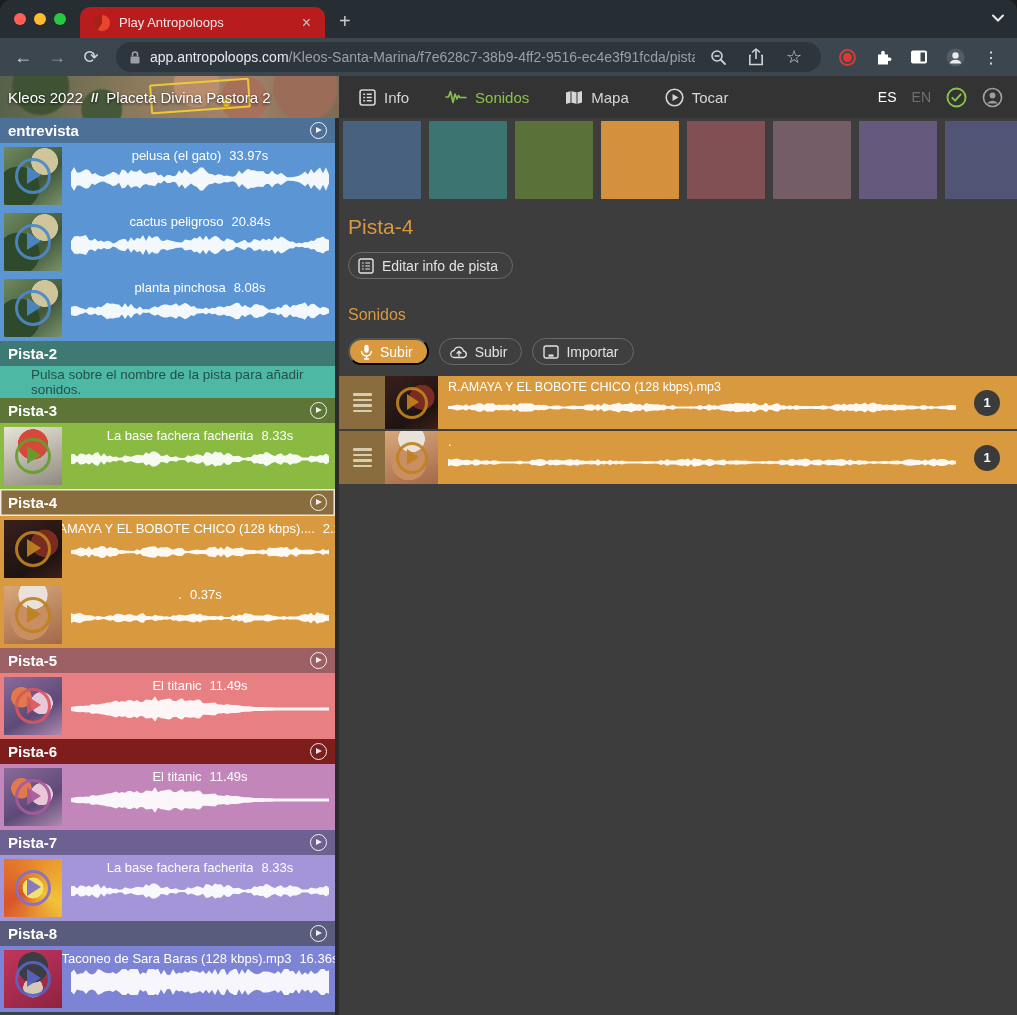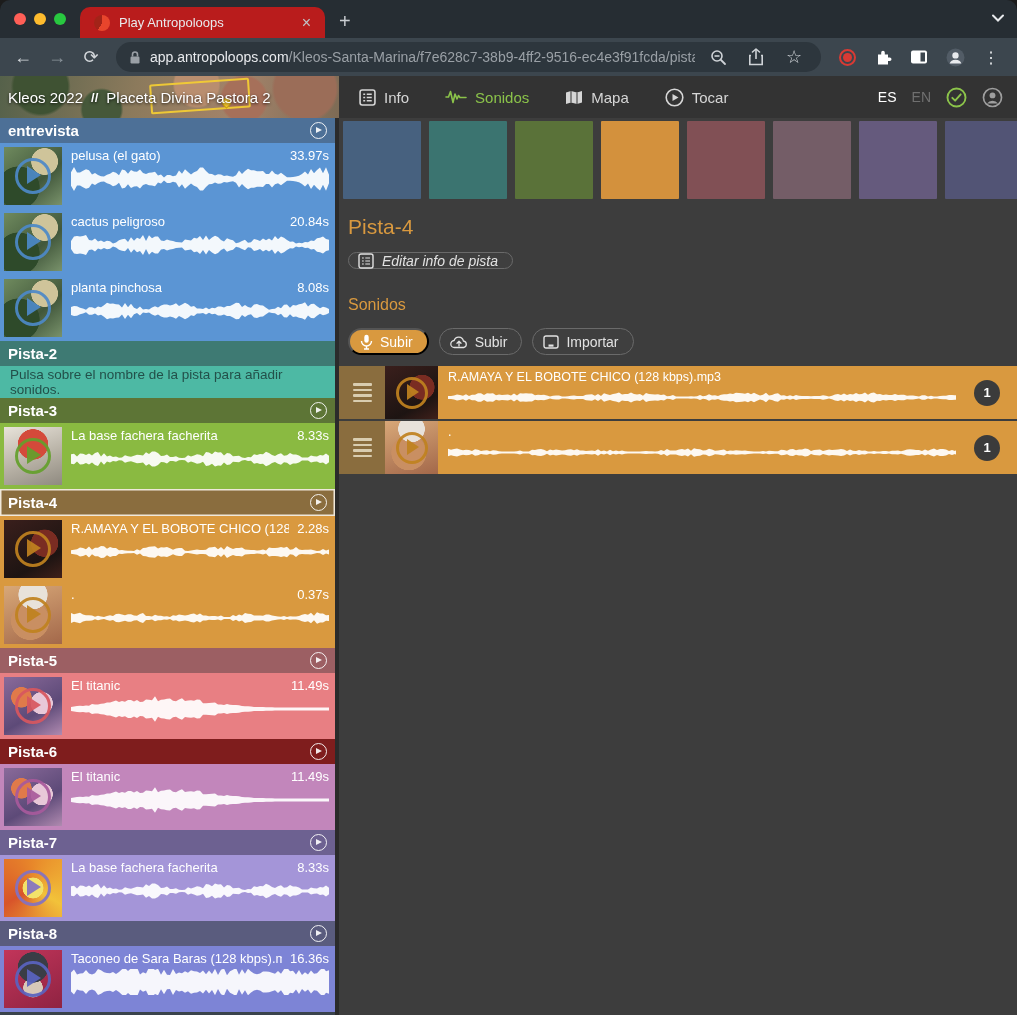--- a/index.html
+++ b/index.html
@@ -56,47 +56,47 @@
 
   
   .content { flex:1; display:flex; min-height:0; background:#3d3d3d; }
   .sidebar { width:339px; flex:none; background:#2b2b2b; display:flex; flex-direction:column; overflow:hidden; border-right:4px solid #2b2b2b; }
   .shead { height:25px; display:flex; align-items:center; padding:0 8px; flex:none; }
   .shead.sel { height:27px; box-shadow:inset 0 0 0 1.5px #efe8da; }
   .shead-name { color:#fff; font-size:15px; font-weight:600; flex:1; }
   .pbtn { width:17px; height:17px; border:1.4px solid rgba(255,255,255,.9); border-radius:50%; position:relative; flex:none; }
   .pbtn::after { content:""; position:absolute; left:5px; top:3.6px; border-left:6.5px solid rgba(255,255,255,.9); border-top:3.6px solid transparent; border-bottom:3.6px solid transparent; }
   .sbody { flex:none; }
-  .smsg { height:32px; display:flex; align-items:center; padding:0 10px; color:#23504a; font-size:13.5px; }
+  .smsg { height:32px; display:flex; align-items:center; padding:0 10px; color:#23504a; font-size:13.5px;margin-left:21px; }
   .clip { height:66px; display:flex; padding:4px 6px 4px 4px; }
   .thumb { width:58px; height:58px; flex:none; position:relative; display:flex; align-items:center; justify-content:center; overflow:hidden; }
   .ring { width:36px; height:36px; border:3.5px solid currentColor; border-radius:50%; position:relative; opacity:.92; }
   .ring::after { content:""; position:absolute; left:9px; top:5px; border-left:14px solid currentColor; border-top:9px solid transparent; border-bottom:9px solid transparent; }
-  .cmain { flex:1; margin-left:9px; min-width:0; display:flex; flex-direction:column; }
+  .cmain { flex:1; margin-left:9px; min-width:0; display:flex; flex-direction:column;align-items:center; }
   .crow { display:flex; justify-content:space-between; align-items:baseline; margin-top:1px; gap:8px; }
   .ctitle { color:#fff; font-size:13px; white-space:nowrap; overflow:hidden; }
   .cdur { color:#fff; font-size:13px; flex:none; }
   .wave { height:26px; margin-top:3px; width:100%; }
   .bottomstrip { height:8px; background:#3a434c; flex:none; }
 
   
   .th-plants { background:radial-gradient(circle at 70% 25%, #cfc49a 0 22%, transparent 23%), radial-gradient(circle at 25% 70%, #2e4a2a 0 35%, transparent 36%), linear-gradient(140deg, #6f8a5e, #41573b 60%, #79926b); }
   .th-anime-red { background:radial-gradient(circle at 50% 30%, #d44a3a 0 30%, transparent 31%), linear-gradient(160deg, #e8e3da, #b8b2a6 55%, #8f8a80); }
   .th-dark-scene { background:radial-gradient(circle at 70% 40%, #7a2c22 0 25%, transparent 26%), linear-gradient(150deg, #3a1f1c, #1d1412 70%, #40201a); }
   .th-face-tan { background:radial-gradient(circle at 50% 15%, #e8e2da 0 25%, transparent 26%), radial-gradient(circle at 45% 60%, #c98f62 0 40%, transparent 41%), linear-gradient(160deg, #d8a878, #a3684a); }
   .th-anime-pink { background:radial-gradient(circle at 30% 35%, #e07a4a 0 18%, transparent 19%), radial-gradient(circle at 65% 45%, #e8c8d8 0 22%, transparent 23%), linear-gradient(150deg, #8a6a9a, #5d4a78 60%, #b08ab0); }
   .th-flame { background:radial-gradient(circle at 50% 50%, #f2e26a 0 25%, transparent 26%), conic-gradient(#e8882a, #f2c23a, #d8542a, #e8882a); }
   .th-cap { background:radial-gradient(circle at 50% 30%, #3a3d46 0 30%, transparent 31%), radial-gradient(circle at 50% 65%, #d8c8b8 0 20%, transparent 21%), linear-gradient(150deg, #c2355a, #8f2342); }
 
   
   .main { flex:1; min-width:0; display:flex; flex-direction:column; background:#3d3d3d; overflow:hidden; }
   .swatches { display:flex; gap:8px; padding:3px 0 0 4px; flex:none; }
   .swatch { width:78px; height:78px; flex:none; border-radius:1px; }
   .ptitle { color:#d9993f; font-size:21px; font-weight:500; margin:16px 0 0 9px; }
-  .pillbtn { display:inline-flex; align-items:center; gap:8px; height:17px; border:1px solid #6a6a6a; border-radius:14px; background:#3f3f3f; color:#e2e2e2; font-size:14px; padding:0 14px 0 9px; margin:13px 0 0 9px; align-self:flex-start;font-style:italic; }
+  .pillbtn { display:inline-flex; align-items:center; gap:8px; height:27px; border:1px solid #6a6a6a; border-radius:14px; background:#3f3f3f; color:#e2e2e2; font-size:14px; padding:0 14px 0 9px; margin:13px 0 0 9px; align-self:flex-start; }
   .soundshdr { color:#d9993f; font-size:16px; font-weight:500; margin:27px 0 0 9px; }
   .btnrow { display:flex; gap:10px; margin:14px 0 0 9px; }
   .pill2 { display:inline-flex; align-items:center; gap:7px; height:27px; border-radius:14px; font-size:14px; padding:0 14px 0 10px; }
   .pill2.orange { background:#d9993f; color:#fff; }
   .pill2.ghost { background:#3f3f3f; border:1px solid #6a6a6a; color:#e2e2e2; }
   .srows { margin-top:11px; display:flex; flex-direction:column; gap:2px; }
   .srow { height:53px; display:flex; align-items:stretch; background:#d9993f; }
   .handle { width:46px; flex:none; background:#8a6d3e; display:flex; align-items:center; justify-content:center; }
   .hbars { display:flex; flex-direction:column; gap:3px; }
   .hbars i { display:block; width:19px; height:2.5px; background:#d9cdb0; border-radius:1px; }

